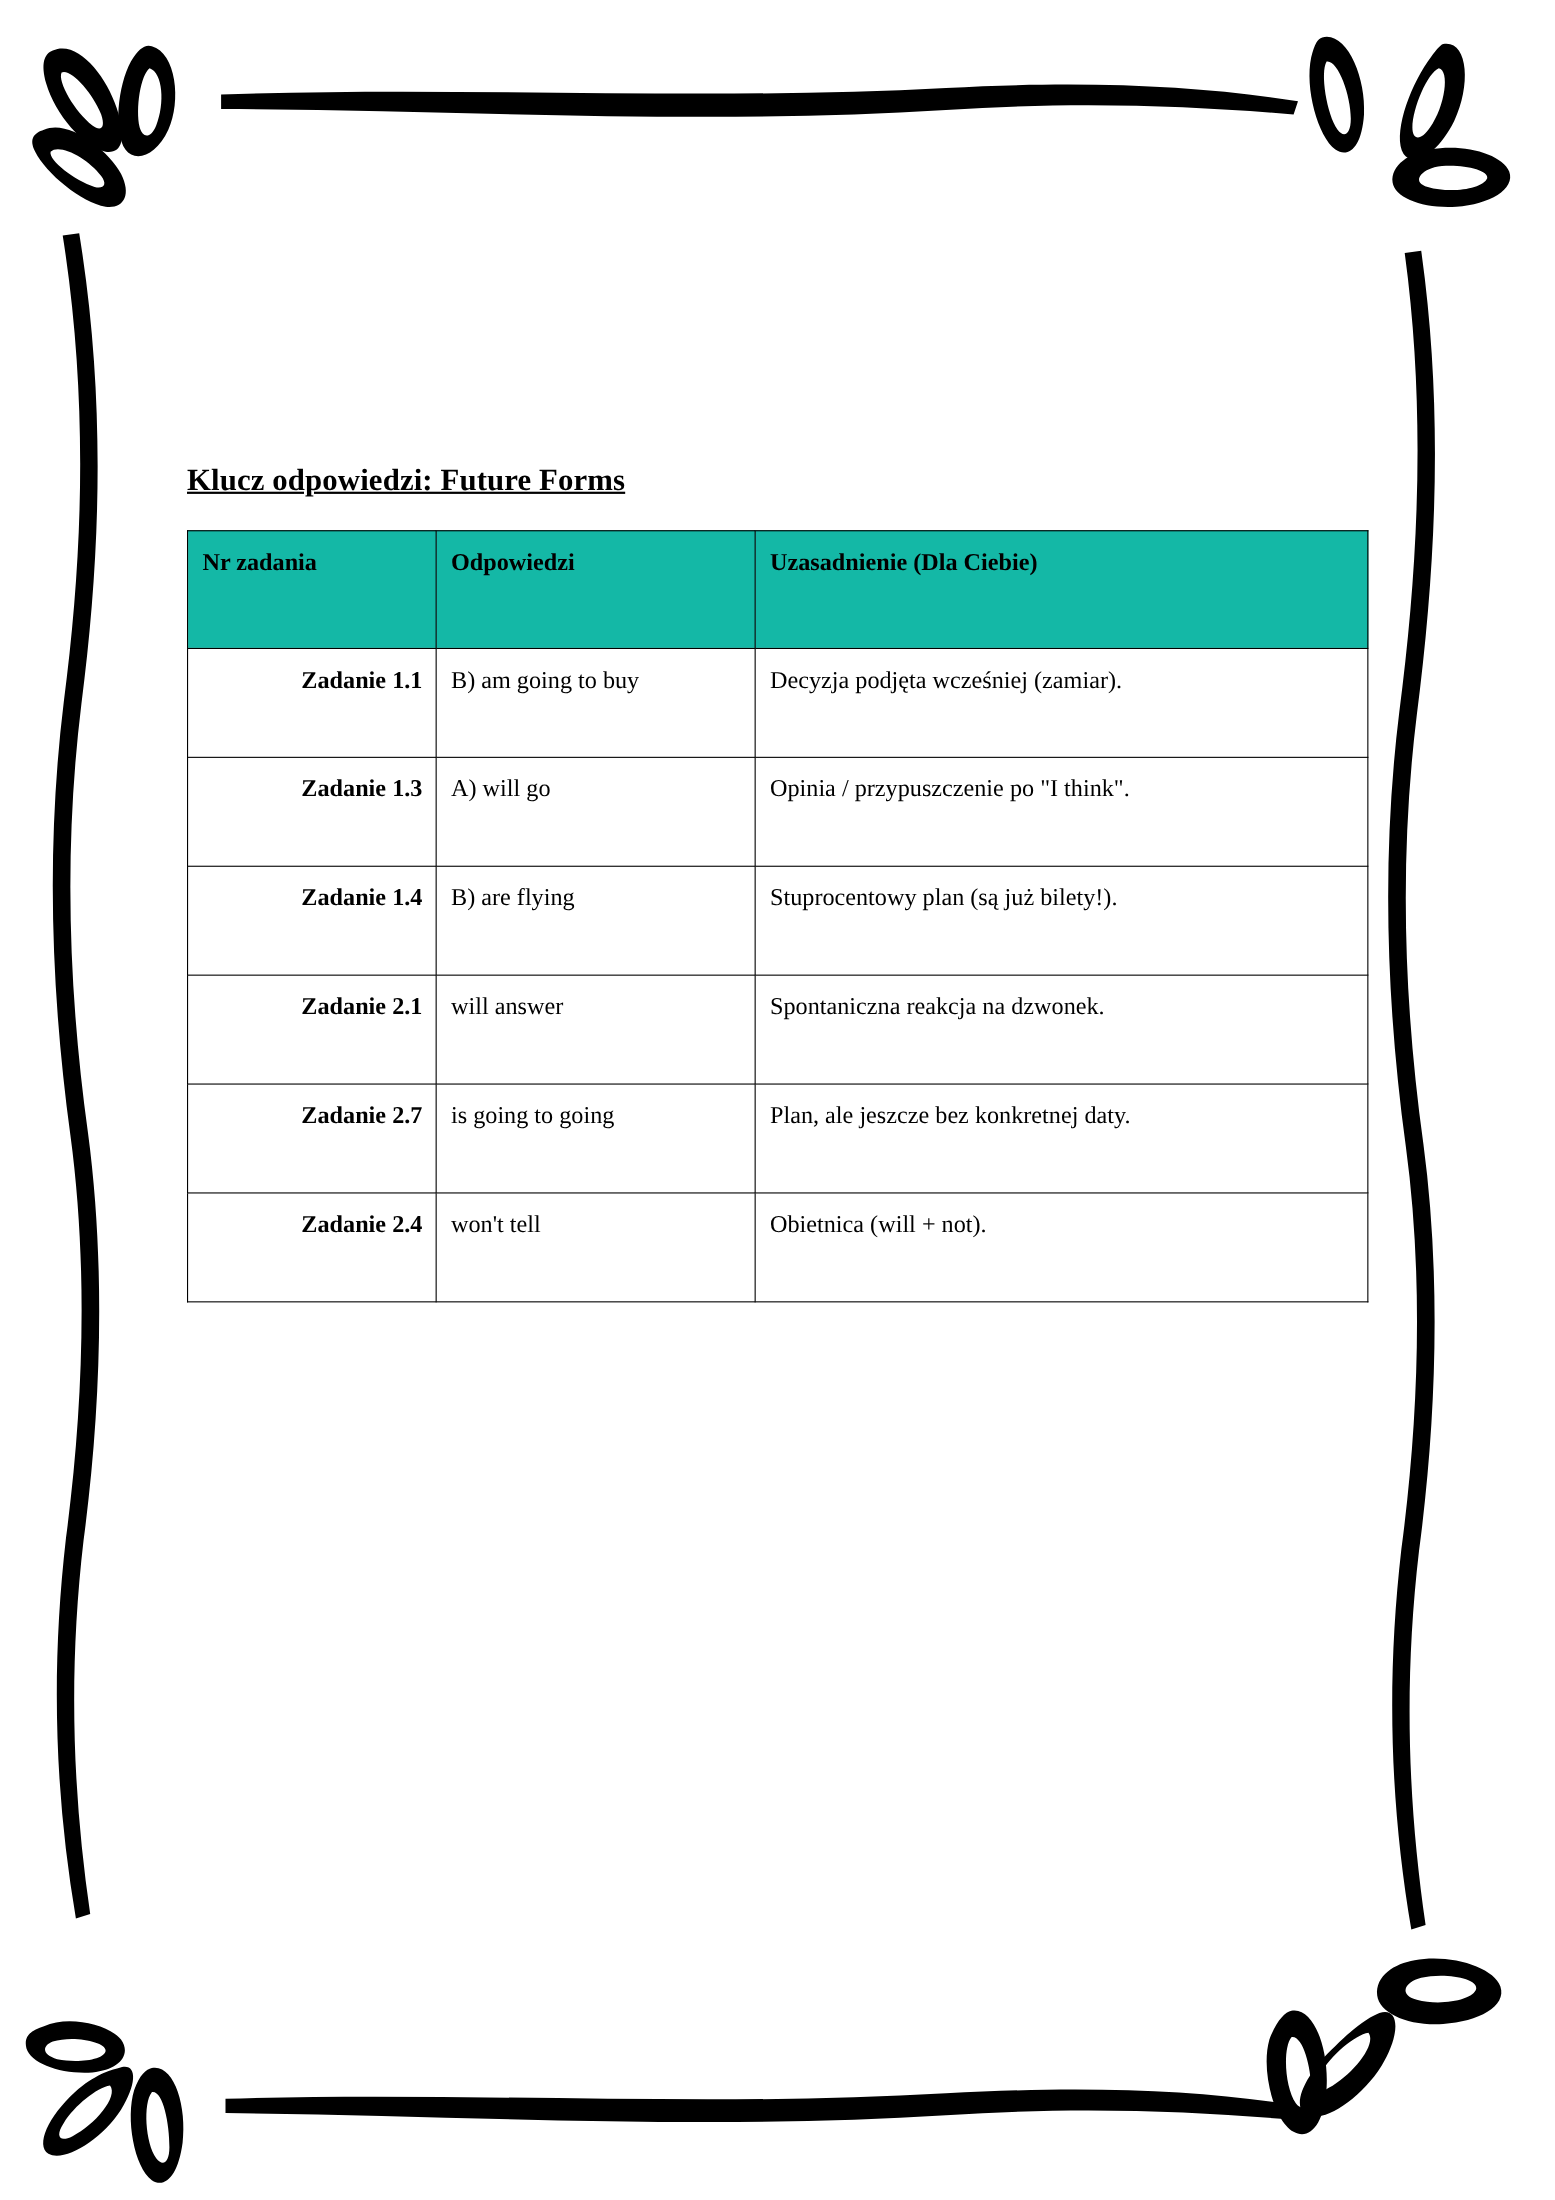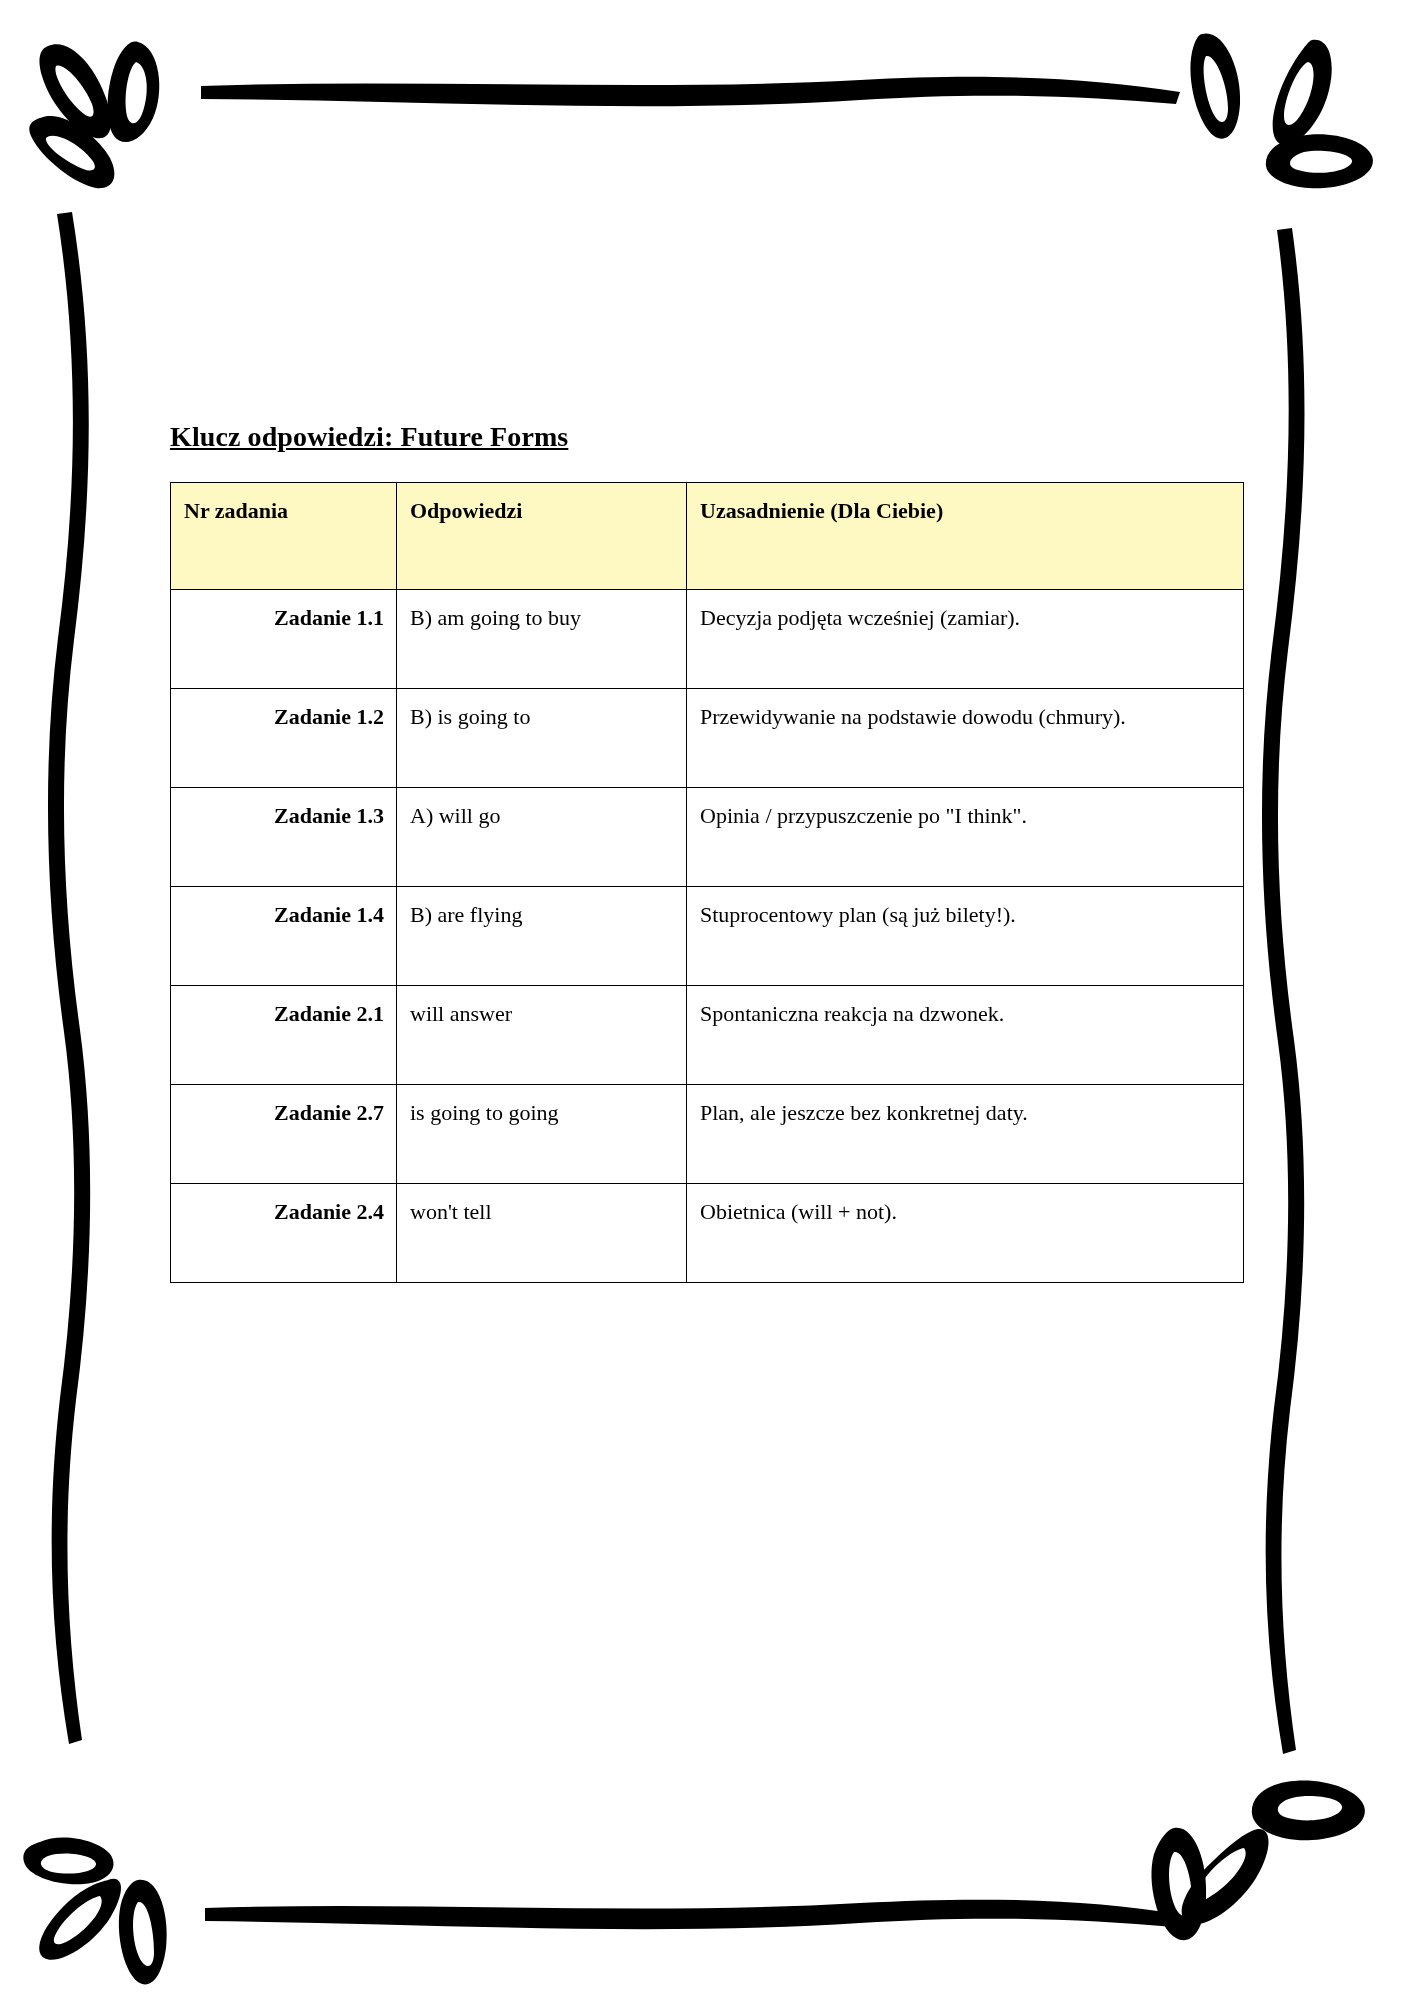--- a/index.html
+++ b/index.html
@@ -55,21 +55,21 @@
   table.answer-key th,
   table.answer-key td {
     border: 1.5px solid #000000;
     vertical-align: top;
     padding: 14px 12px 12px 13px;
     line-height: 1.28;
     text-align: left;
   }
 
   table.answer-key thead th {
-    background: #fef9c3;
+    background: #14b8a6;
     font-weight: bold;
     height: 80px;
   }
 
   table.answer-key tbody td {
     height: 72px;
   }
 
   table.answer-key tbody td.task-no {
     font-weight: bold;
@@ -181,25 +181,20 @@
           <th>Uzasadnienie (Dla Ciebie)</th>
         </tr>
       </thead>
       <tbody>
         <tr>
           <td class="task-no">Zadanie 1.1</td>
           <td>B) am going to buy</td>
           <td>Decyzja podjęta wcześniej (zamiar).</td>
         </tr>
         <tr>
-          <td class="task-no">Zadanie 1.2</td>
-          <td>B) is going to</td>
-          <td>Przewidywanie na podstawie dowodu (chmury).</td>
-        </tr>
-        <tr>
           <td class="task-no">Zadanie 1.3</td>
           <td>A) will go</td>
           <td>Opinia / przypuszczenie po "I think".</td>
         </tr>
         <tr>
           <td class="task-no">Zadanie 1.4</td>
           <td>B) are flying</td>
           <td>Stuprocentowy plan (są już bilety!).</td>
         </tr>
         <tr>

